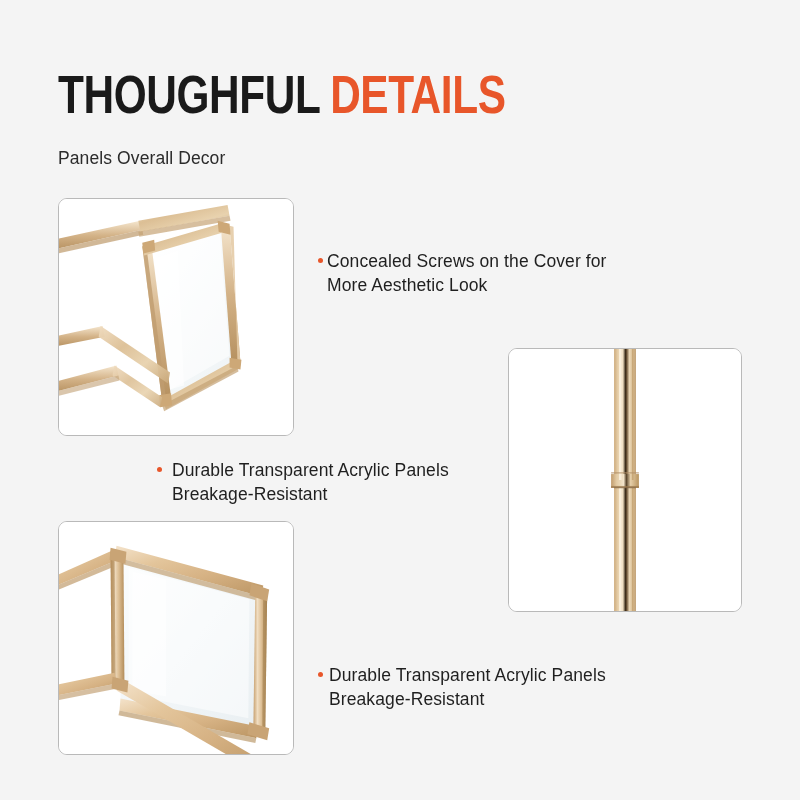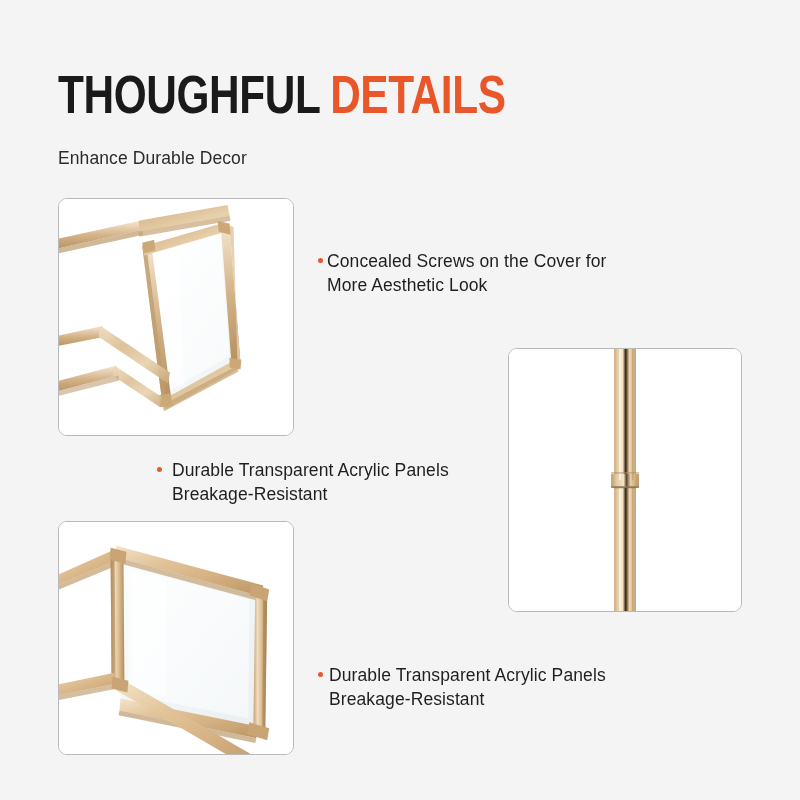--- a/index.html
+++ b/index.html
@@ -99,21 +99,21 @@
 </style>
 </head>
 <body>
 
 <div class="page">
 
   <div class="heading">
     <span class="word-dark">THOUGHFUL</span><span class="word-accent">DETAILS</span>
   </div>
 
-  <div class="subtitle">Enhance Durable Decor</div>
+  <div class="subtitle">Panels Overall Decor</div>
 
   <div class="photo-card" id="card-cover">
     <div class="scene">
       <svg viewBox="0 0 236 238" preserveAspectRatio="xMidYMid slice">
         <defs>
           <linearGradient id="goldA" x1="0" y1="0" x2="1" y2="1">
             <stop offset="0%" stop-color="#f0dcc0"></stop>
             <stop offset="35%" stop-color="#dcbf95"></stop>
             <stop offset="65%" stop-color="#e8d2ae"></stop>
             <stop offset="100%" stop-color="#c9a87a"></stop>

